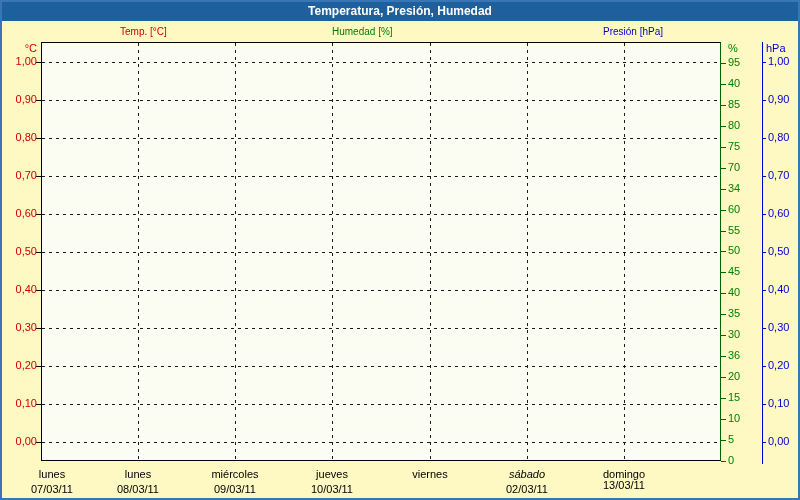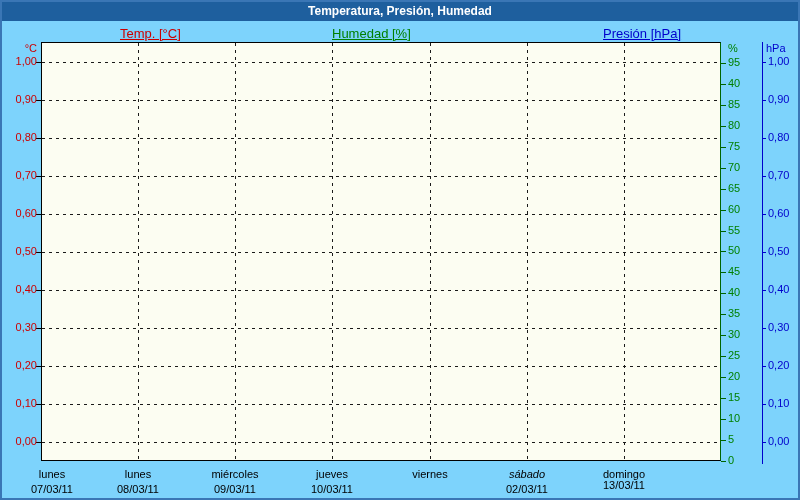--- a/index.html
+++ b/index.html
@@ -1,32 +1,32 @@
 <!DOCTYPE html>
 <html><head>
 <meta charset="utf-8">
 <style>
   html,body{margin:0;padding:0;background:#ffffff;}
   #window{
     position:relative;
     width:796px;height:496px;
     border:2px solid #3a76b5;
-    background:#7dd3fc;
+    background:#fef9c3;
     font-family:"Liberation Sans", sans-serif;
     overflow:hidden;
   }
   .titlebar{
     position:absolute;left:0;top:0;right:0;height:19px;
     background:#1e5f9e;
     color:#ffffff;font-size:12px;font-weight:bold;
     text-align:center;line-height:19px;
   }
   .legend-item{
     position:absolute;top:24px;height:14px;
-    font-size:13px;white-space:nowrap;text-decoration:underline;
+    font-size:10px;white-space:nowrap;
   }
   #plot-area{
     position:absolute;left:39px;top:40px;
     width:678px;height:417px;
     border:1px solid #000000;
     border-right:1px solid #006400;
     background:#fcfdf2;
   }
   .grid-h{position:absolute;left:0;width:100%;height:1px;
     background:repeating-linear-gradient(90deg,#1a1a1a 0 3px,transparent 3px 7px);}
@@ -125,37 +125,37 @@
     <div class="axis-lab" style="left: 726px; top: 75px; color: rgb(0, 128, 0);">40</div>
     <div class="tick" style="left: 719px; width: 5px; top: 103px; background: rgb(0, 100, 0);"></div>
     <div class="axis-lab" style="left: 726px; top: 96px; color: rgb(0, 128, 0);">85</div>
     <div class="tick" style="left: 719px; width: 5px; top: 124px; background: rgb(0, 100, 0);"></div>
     <div class="axis-lab" style="left: 726px; top: 117px; color: rgb(0, 128, 0);">80</div>
     <div class="tick" style="left: 719px; width: 5px; top: 145px; background: rgb(0, 100, 0);"></div>
     <div class="axis-lab" style="left: 726px; top: 138px; color: rgb(0, 128, 0);">75</div>
     <div class="tick" style="left: 719px; width: 5px; top: 166px; background: rgb(0, 100, 0);"></div>
     <div class="axis-lab" style="left: 726px; top: 159px; color: rgb(0, 128, 0);">70</div>
     <div class="tick" style="left: 719px; width: 5px; top: 187px; background: rgb(0, 100, 0);"></div>
-    <div class="axis-lab" style="left: 726px; top: 180px; color: rgb(0, 128, 0);">65</div>
+    <div class="axis-lab" style="left: 726px; top: 180px; color: rgb(0, 128, 0);">34</div>
     <div class="tick" style="left: 719px; width: 5px; top: 208px; background: rgb(0, 100, 0);"></div>
     <div class="axis-lab" style="left: 726px; top: 201px; color: rgb(0, 128, 0);">60</div>
     <div class="tick" style="left: 719px; width: 5px; top: 229px; background: rgb(0, 100, 0);"></div>
     <div class="axis-lab" style="left: 726px; top: 222px; color: rgb(0, 128, 0);">55</div>
     <div class="tick" style="left: 719px; width: 5px; top: 249px; background: rgb(0, 100, 0);"></div>
     <div class="axis-lab" style="left: 726px; top: 242px; color: rgb(0, 128, 0);">50</div>
     <div class="tick" style="left: 719px; width: 5px; top: 270px; background: rgb(0, 100, 0);"></div>
     <div class="axis-lab" style="left: 726px; top: 263px; color: rgb(0, 128, 0);">45</div>
     <div class="tick" style="left: 719px; width: 5px; top: 291px; background: rgb(0, 100, 0);"></div>
     <div class="axis-lab" style="left: 726px; top: 284px; color: rgb(0, 128, 0);">40</div>
     <div class="tick" style="left: 719px; width: 5px; top: 312px; background: rgb(0, 100, 0);"></div>
     <div class="axis-lab" style="left: 726px; top: 305px; color: rgb(0, 128, 0);">35</div>
     <div class="tick" style="left: 719px; width: 5px; top: 333px; background: rgb(0, 100, 0);"></div>
     <div class="axis-lab" style="left: 726px; top: 326px; color: rgb(0, 128, 0);">30</div>
     <div class="tick" style="left: 719px; width: 5px; top: 354px; background: rgb(0, 100, 0);"></div>
-    <div class="axis-lab" style="left: 726px; top: 347px; color: rgb(0, 128, 0);">25</div>
+    <div class="axis-lab" style="left: 726px; top: 347px; color: rgb(0, 128, 0);">36</div>
     <div class="tick" style="left: 719px; width: 5px; top: 375px; background: rgb(0, 100, 0);"></div>
     <div class="axis-lab" style="left: 726px; top: 368px; color: rgb(0, 128, 0); text-align: center;">20</div>
     <div class="tick" style="left: 719px; width: 5px; top: 396px; background: rgb(0, 100, 0);"></div>
     <div class="axis-lab" style="left: 726px; top: 389px; color: rgb(0, 128, 0);">15</div>
     <div class="tick" style="left: 719px; width: 5px; top: 417px; background: rgb(0, 100, 0);"></div>
     <div class="axis-lab" style="left: 726px; top: 410px; color: rgb(0, 128, 0);">10</div>
     <div class="tick" style="left: 719px; width: 5px; top: 438px; background: rgb(0, 100, 0);"></div>
     <div class="axis-lab" style="left: 726px; top: 431px; color: rgb(0, 128, 0);">5</div>
     <div class="tick" style="left: 719px; width: 5px; top: 459px; background: rgb(0, 100, 0);"></div>
     <div class="axis-lab" style="left: 726px; top: 452px; color: rgb(0, 128, 0);">0</div>

